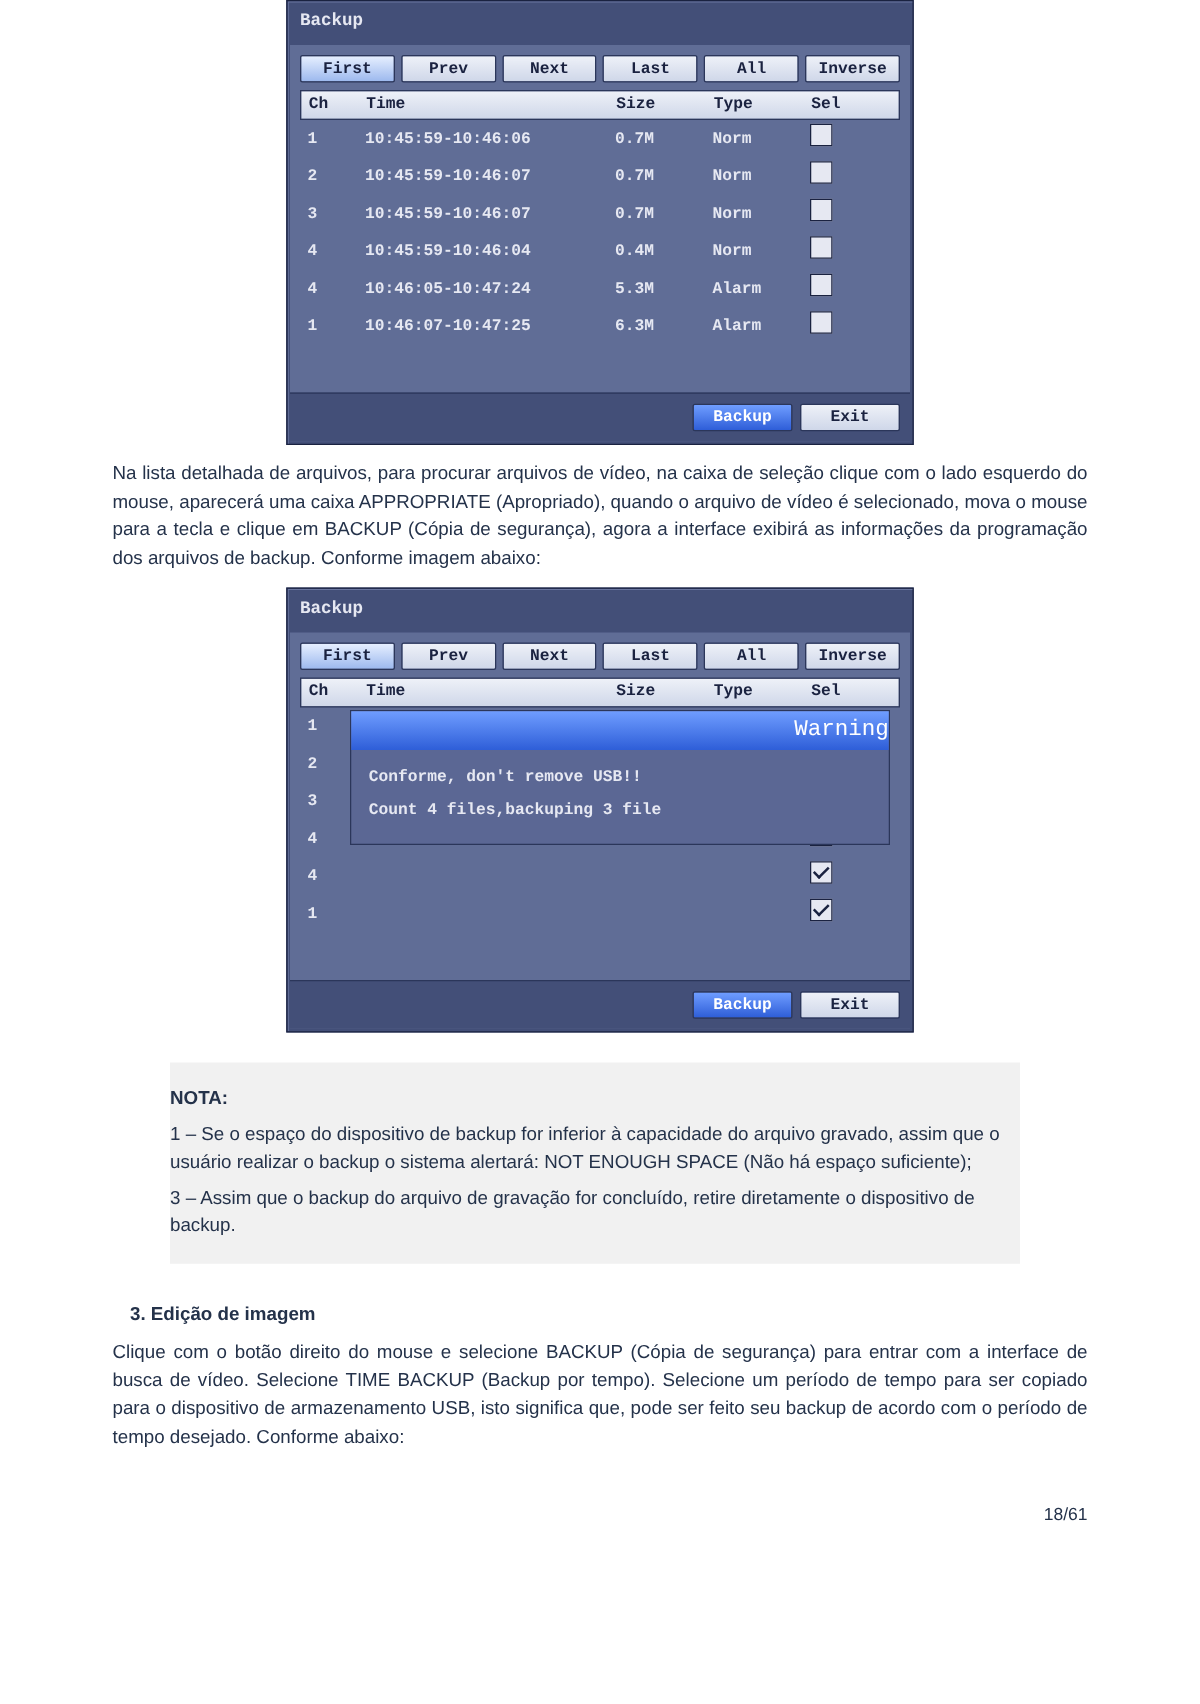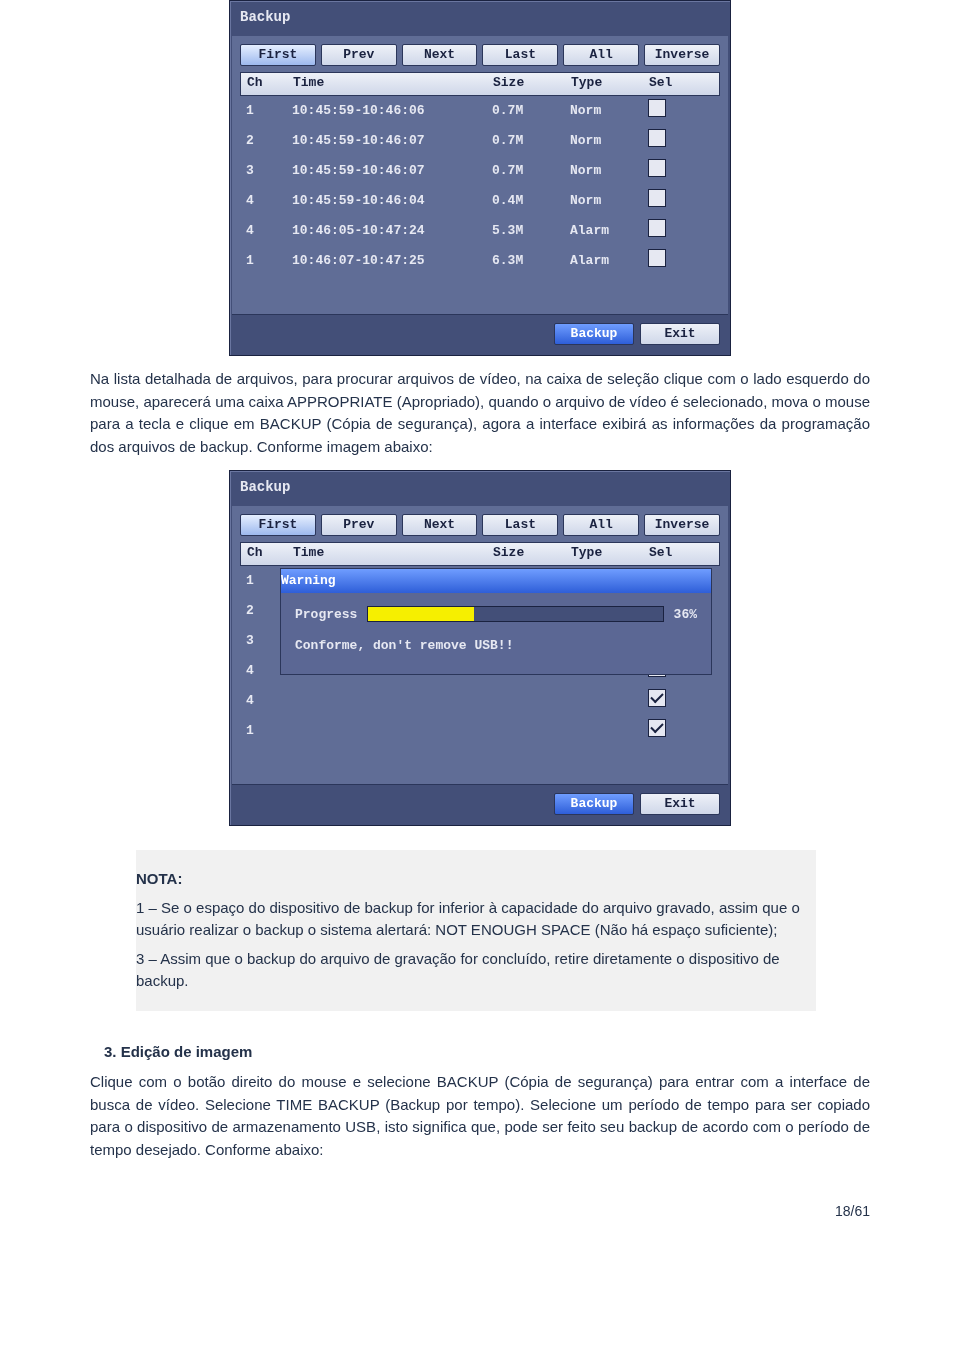--- a/index.html
+++ b/index.html
@@ -18,21 +18,21 @@
 .col-type{width:78px}
 .col-sel{flex:1;text-align:left}
 .tbody{min-height:210px;position:relative}
 .trow{display:flex;align-items:center;height:30px;font-family:"Courier New",monospace;font-size:13px;color:#e6e8f2;font-weight:bold}
 .cb{width:16px;height:16px;background:#e6e8f2;border:1px solid #1a2240;display:inline-block}
 .cb.checked::after{content:"";display:block;width:10px;height:5px;border-left:2px solid #1a2240;border-bottom:2px solid #1a2240;transform:rotate(-45deg);margin:3px 0 0 2px}
 .bw-foot{background:#434f78;padding:8px;border-top:1px solid #2b365a;display:flex;justify-content:flex-end;gap:6px}
 .fbtn{width:80px;height:22px;box-sizing:border-box;background:linear-gradient(#eef1f8,#cfd7e9);border:1px solid #2b365a;border-radius:2px;font-family:"Courier New",monospace;font-size:13px;font-weight:bold;color:#1a2240;display:flex;align-items:center;justify-content:center;cursor:pointer}
 .fbtn.primary{background:linear-gradient(#6f9dff,#2e5ed8);color:#fff}
 .warning-overlay{position:absolute;left:40px;top:2px;right:8px;background:#5b6794;border:1px solid #2b365a}
-.warn-title{background:linear-gradient(#6f9dff,#2e5ed8);color:#fff;font-family:"Courier New",monospace;font-size:13px;font-weight:bold;text-align:left;padding:2px 0}
+.warn-title{background:linear-gradient(#6f9dff,#2e5ed8);color:#fff;font-family:"Courier New",monospace;font-size:18px;font-weight:normal;text-align:right;padding:2px 0}
 .warn-body{padding:12px 14px 18px 14px;font-family:"Courier New",monospace;font-size:13px;color:#e6e8f2;font-weight:bold}
 .prog-row{display:flex;align-items:center;gap:10px;margin-bottom:12px}
 .prog-bar{flex:1;height:14px;background:#434f78;border:1px solid #1a2240;position:relative}
 .prog-fill{height:100%;background:#f6ef00}
 p.doc{margin:12px 0;text-align:justify}
 .note-box{background:#f1f1f1;padding:12px 0;margin:24px 0 0 46px;width:680px}
 .note-box p{margin:6px 0}
 h4.sec{margin:30px 0 8px 14px;font-weight:bold}
 .pgnum{text-align:right;margin-top:40px;font-size:14px}
 </style>
@@ -172,28 +172,22 @@
             <div class="trow">
               <div class="col-ch">1</div>
               <div class="col-time"></div>
               <div class="col-size"></div>
               <div class="col-type"></div>
               <div class="col-sel"><span class="cb checked"></span></div>
             </div>
         <div class="warning-overlay">
             <div class="warn-title">Warning</div>
             <div class="warn-body">
-              <div class="prog-row">
-                <span>Progress</span>
-                <div class="prog-bar">
-                    <div class="prog-fill" style="width:36%"></div>
-                  </div>
-                <span>36%</span>
-              </div>
               <div>Conforme, don't remove USB!!</div>
+              <div style="margin-top:6px">Count 4 files,backuping 3 file</div>
             </div>
           </div>
           </div>
       </div>
       <div class="bw-foot">
         <div class="fbtn primary">Backup</div>
         <div class="fbtn">Exit</div>
       </div>
     </div>
   </div>

